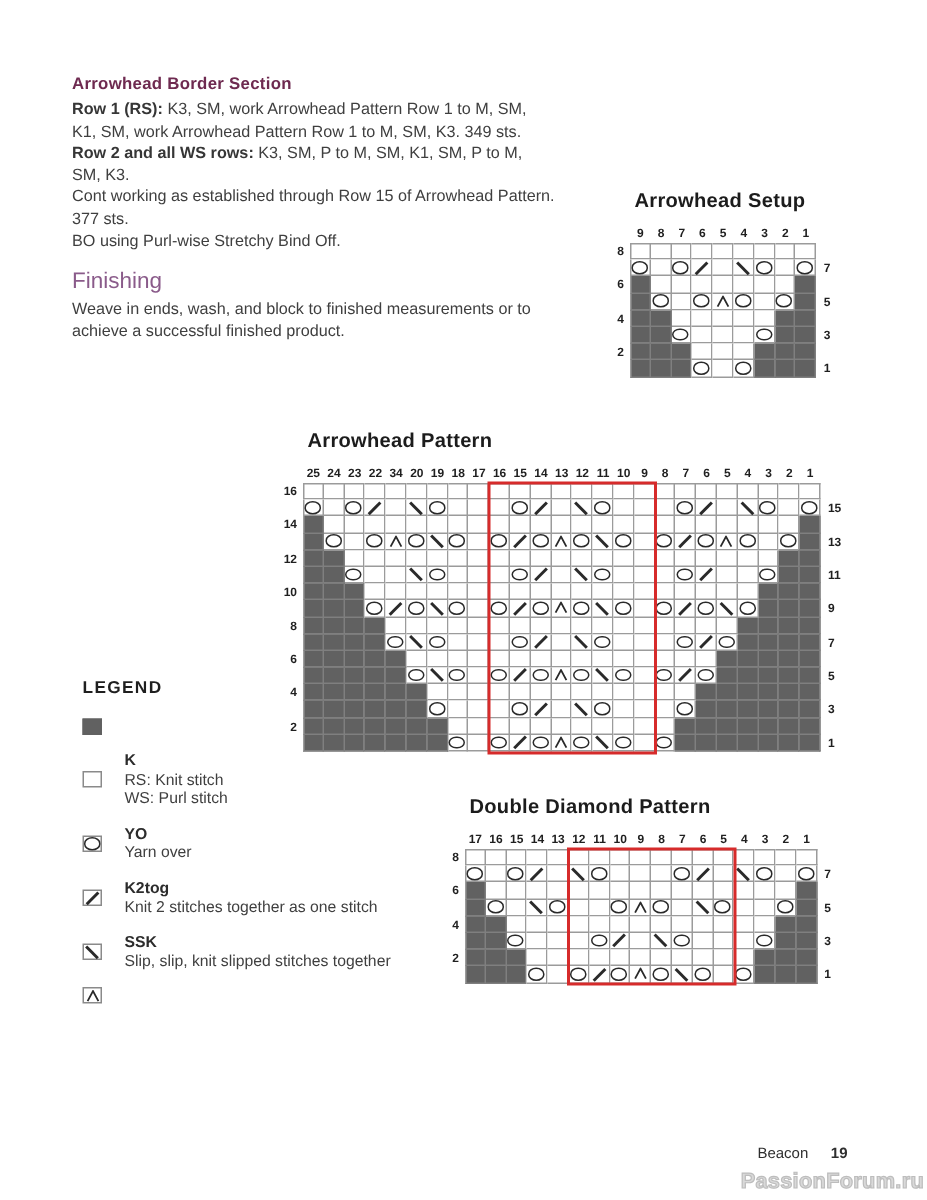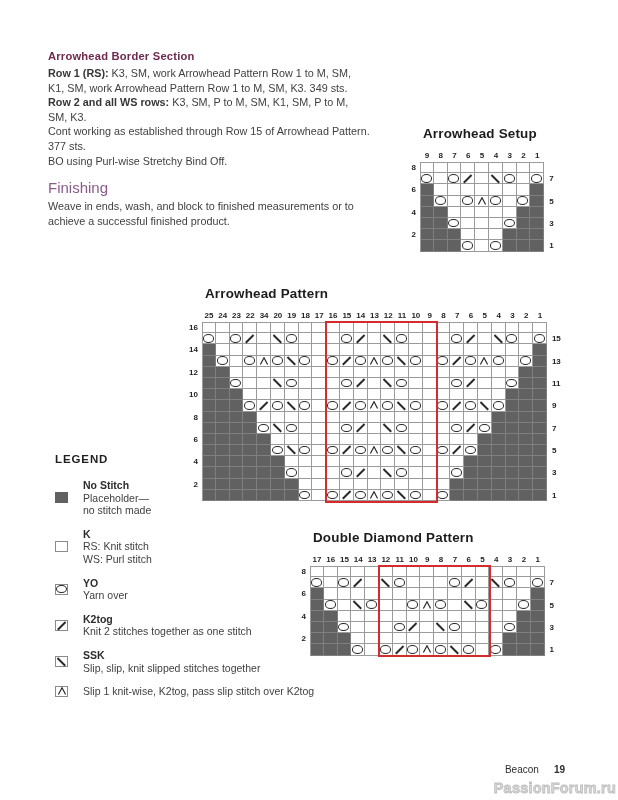--- a/index.html
+++ b/index.html
@@ -1198,25 +1198,20 @@
         </div>
         <div class="repeat-box" style="left: 83.5px; top: 11.5px; width: 113.4px; height: 92.6px;"></div>
       </div>
   </div>
 
   <div class="legend">
     <div class="legend-heading">LEGEND</div>
     <div>
         <div class="lg-item">
           <div class="lg-icon gray"></div>
-          <div>
-            <div class="lg-name">No Stitch</div>
-            <div class="lg-desc">Placeholder—</div>
-            <div class="lg-desc">no stitch made</div>
-          </div>
         </div>
         <div class="lg-item">
           <div class="lg-icon"></div>
           <div>
             <div class="lg-name">K</div>
             <div class="lg-desc">RS: Knit stitch</div>
             <div class="lg-desc">WS: Purl stitch</div>
           </div>
         </div>
         <div class="lg-item">
@@ -1246,21 +1241,20 @@
             <div class="lg-desc">Slip, slip, knit slipped stitches together</div>
           </div>
         </div>
         <div class="lg-item">
           <div class="lg-icon">
             <svg class="s-sk2p" viewBox="0 0 12 10">
               <path d="M1.5 9.3 L6 0.9 L10.5 9.3" fill="none" stroke="#2a2a2a" stroke-width="1.5"></path>
             </svg>
           </div>
           <div>
-            <div class="lg-desc">Slip 1 knit-wise, K2tog, pass slip stitch over K2tog</div>
           </div>
         </div>
       </div>
   </div>
 
   <div class="footer">
     <span>Beacon</span><span class="pg">19</span>
   </div>
   <div class="watermark">PassionForum.ru</div>
 

